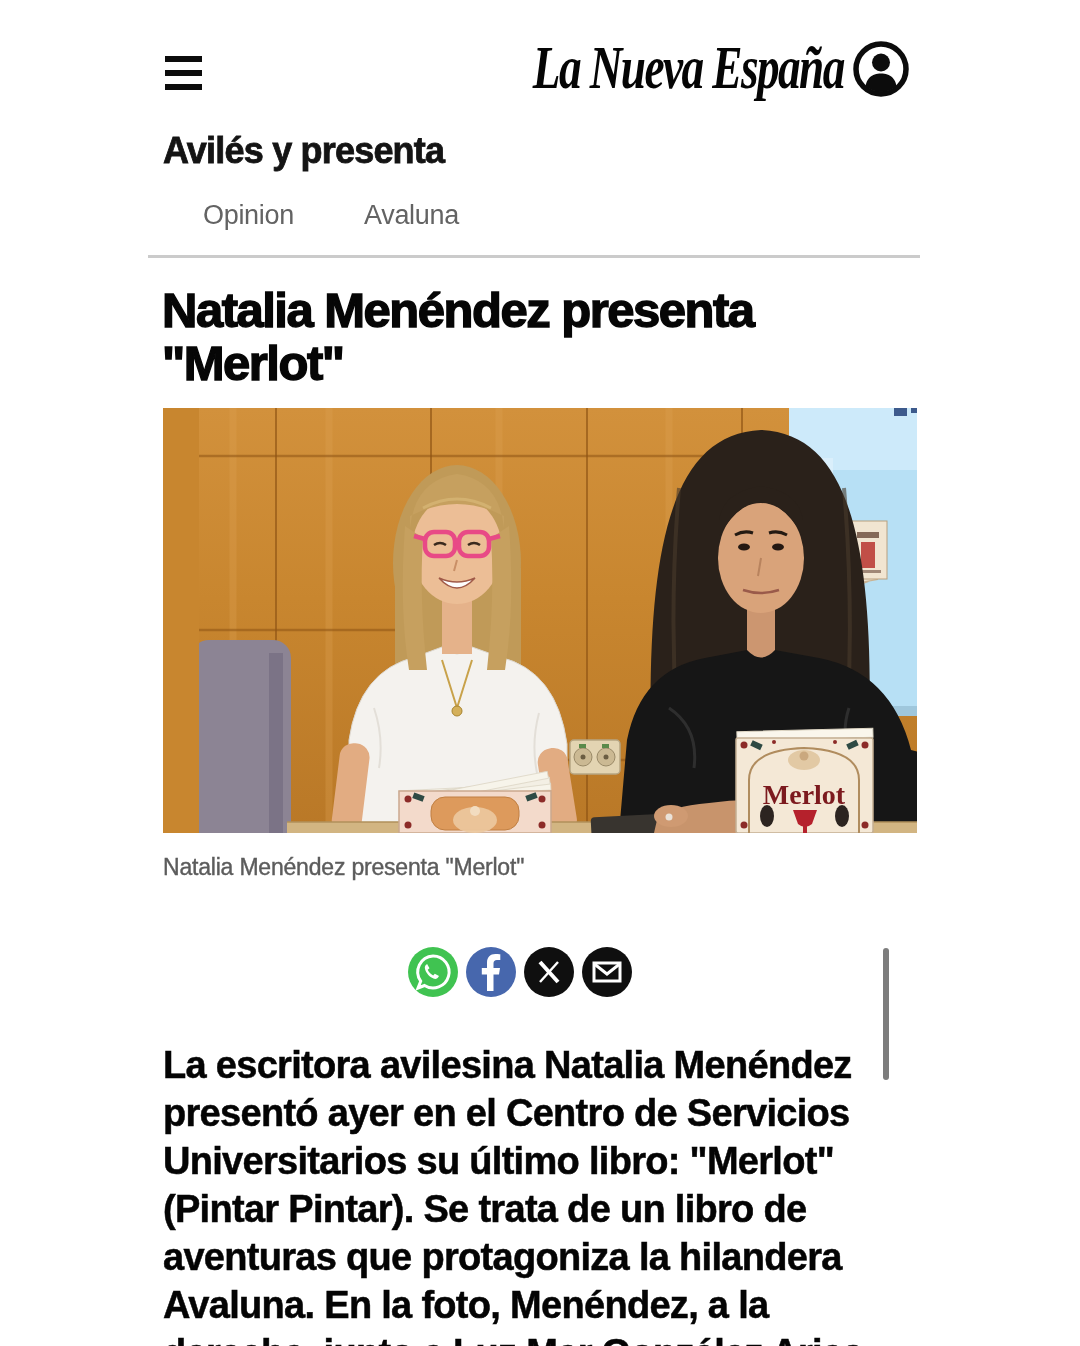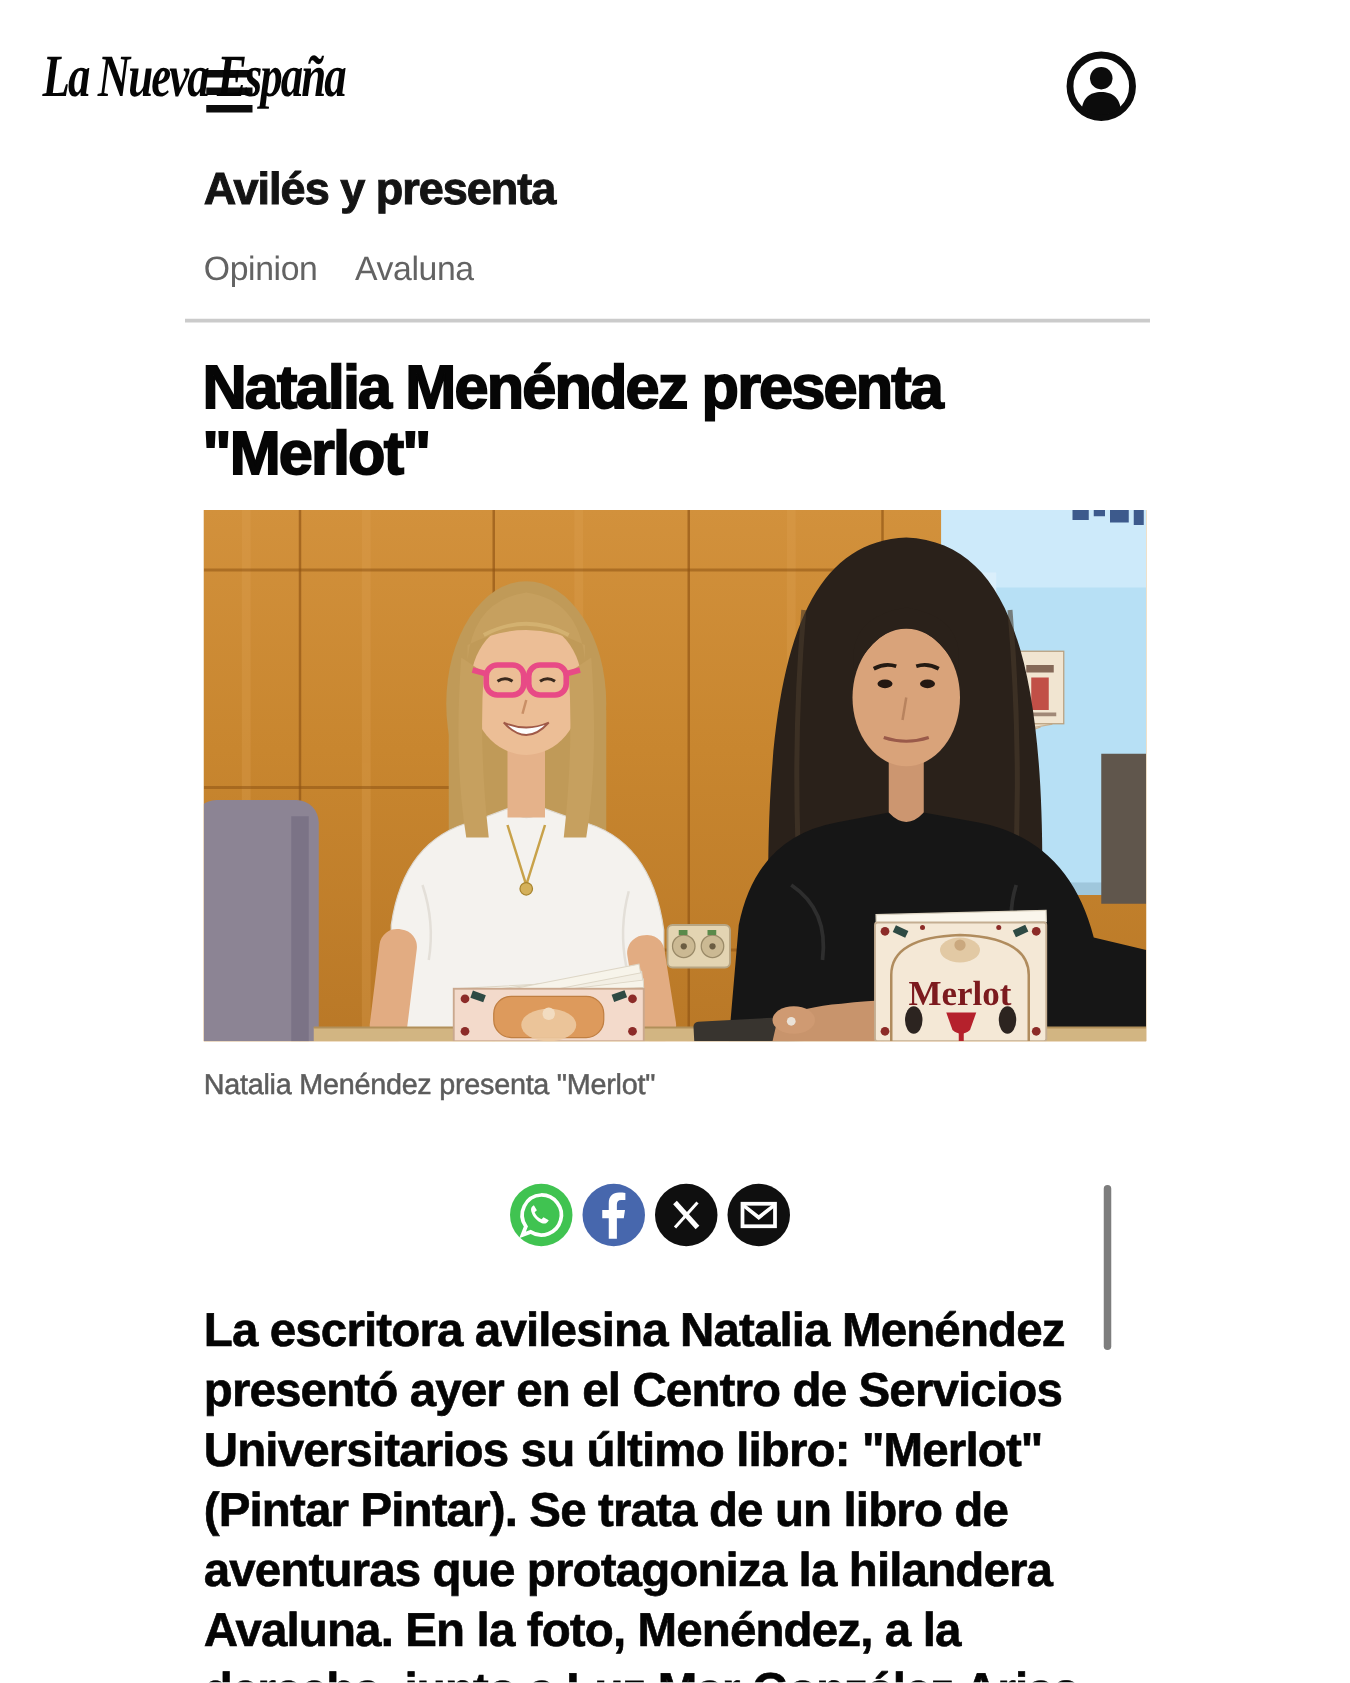--- a/index.html
+++ b/index.html
@@ -7,43 +7,43 @@
   .page {
     position:relative; width:1080px; height:1346px; margin:0 auto;
     background:#ffffff; overflow:hidden;
     font-family:"Liberation Sans","DejaVu Sans",sans-serif;
     -webkit-font-smoothing:antialiased;
   }
   
   .hamburger { position:absolute; left:165px; top:56px; width:37px; height:34px; cursor:pointer; }
   .hamburger span { display:block; width:37px; height:6px; background:#0c0c0c; margin-bottom:8px; }
   .masthead {
-    position:absolute; left:0; top:34px; width:888px; text-align:left;
+    position:absolute; left:0; top:34px; width:888px; text-align:right;
     font-family:"Liberation Serif","DejaVu Serif",serif;
-    font-style:italic; font-weight:bold; font-size:46px; color:#050505;
+    font-style:italic; font-weight:bold; font-size:58px; color:#050505;
     letter-spacing:-2px;
   }
   .masthead .squeeze { display:inline-block; transform:scaleX(0.78) scaleY(1.04); transform-origin:center; }
   .account { position:absolute; left:852px; top:40px; width:58px; height:58px; cursor:pointer; }
   
   .section-title {
     position:absolute; left:163px; top:130px;
     font-size:36px; font-weight:bold; color:#141414; letter-spacing:-0.8px;
     -webkit-text-stroke:0.8px #141414;
   }
   .nav-row { position:absolute; left:163px; top:200px; display:flex; gap:30px; }
-  .nav-item { font-size:27px; color:#636363; letter-spacing:-0.3px; cursor:pointer; }
+  .nav-item { font-size:27px; color:#636363; letter-spacing:-0.3px; cursor:pointer;margin-left:40px; }
   .divider { position:absolute; left:148px; top:255px; width:772px; height:3px; background:#cbcbcb; }
   
   .headline {
     position:absolute; left:162px; top:284px; width:660px;
     font-size:49px; line-height:53px; font-weight:bold; color:#060606;
     letter-spacing:-1.5px; -webkit-text-stroke:1.4px #060606;
   }
-  .photo { position:absolute; left:163px; top:408px; width:754px; height:425px; overflow:hidden; background:#c8862f; }
+  .photo { position:absolute; left:163px; top:408px; width:754px; height:425px; overflow:hidden; background:#c8862f;padding-left:36px; }
   .photo svg { display:block; }
   .caption {
     position:absolute; left:163px; top:854px; width:754px;
     font-size:23px; color:#5c5c5c; letter-spacing:-0.2px; -webkit-text-stroke:0.4px #5c5c5c;
   }
   
   .share-row { position:absolute; left:408px; top:947px; display:flex; gap:8px; }
   .share-btn {
     width:50px; height:50px; border-radius:50%; cursor:pointer;
     display:flex; align-items:center; justify-content:center;

